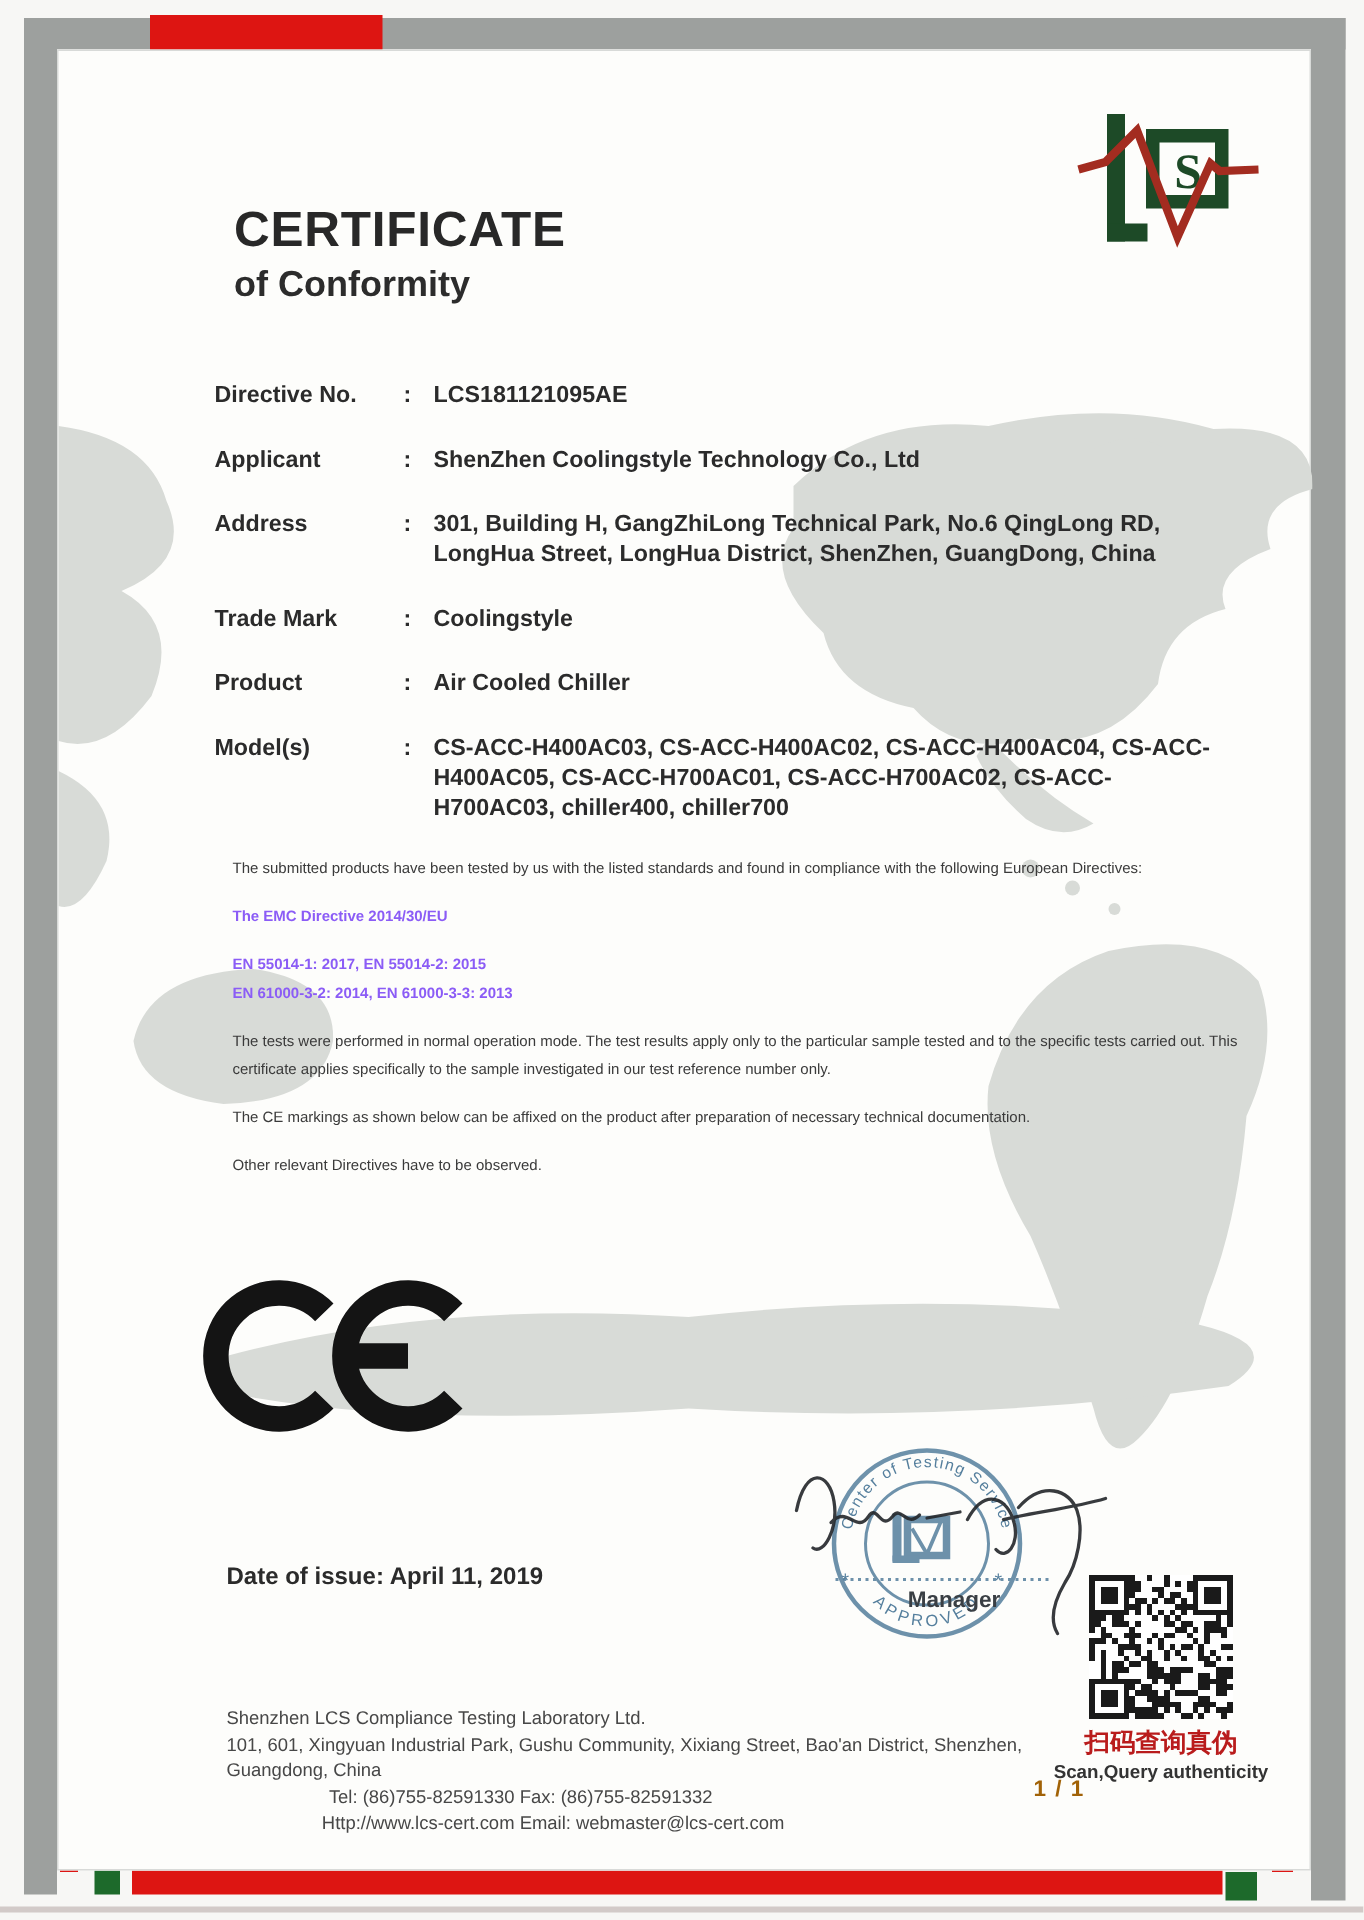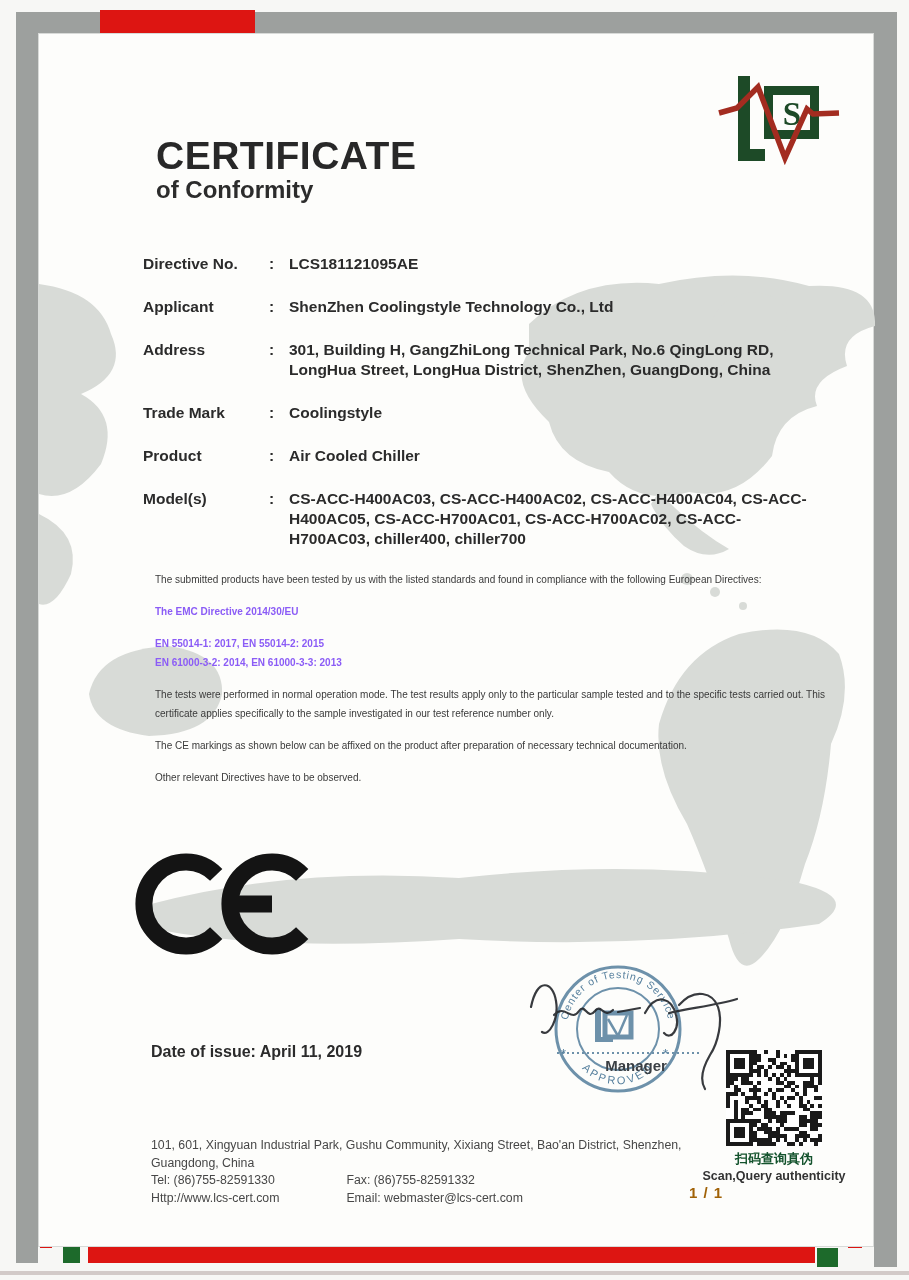--- a/index.html
+++ b/index.html
@@ -12,21 +12,21 @@
   .bar-right{left:874px;top:12px;width:23px;height:1255px;}
   .red-accent-top{position:absolute;left:100px;top:10px;width:155px;height:25px;background:#dd1512;}
   .red-bar-bottom{position:absolute;left:88px;top:1247px;width:727px;height:16px;background:#dd1512;}
   .sq{position:absolute;}
   .edge-shadow{position:absolute;left:0;top:1271px;width:909px;height:4px;background:#b5a5a2;opacity:.55;}
   
   .page{position:absolute;left:38px;top:33px;width:836px;height:1214px;background:#fdfdfb;border:1px solid #d8dad8;box-sizing:border-box;}
   .watermark{position:absolute;left:0;top:0;z-index:0;}
   .layer{position:absolute;z-index:1;}
   
-  .title{left:117px;top:100px;font-size:39px;font-weight:bold;color:#282828;letter-spacing:.5px;}
+  .title{left:117px;top:100px;font-size:33px;font-weight:bold;color:#282828;letter-spacing:.5px;}
   .subtitle{left:117px;top:142px;font-size:24px;font-weight:bold;color:#2c2c2c;}
   
   .logo{left:674px;top:33px;}
   
   .fields{left:104px;top:220px;width:668px;}
   .frow{display:flex;margin-bottom:23px;font-size:15.5px;font-weight:bold;color:#2b2b2b;line-height:20px;}
   .flabel{width:126px;flex:none;}
   .fcolon{width:20px;flex:none;}
   .fvalue{flex:1;}
   
@@ -34,26 +34,26 @@
   .paras p{margin:0 0 13px 0;}
   .paras .bold{font-weight:bold;color:#8b5cf6;}
   
   .ce{left:95px;top:815px;}
   
   .date{left:112px;top:1009px;font-size:16px;font-weight:bold;color:#2b2b2b;}
   .stamp{left:482px;top:915px;}
   .qrwrap{left:660px;top:1016px;width:150px;text-align:center;}
   .qr{width:96px;height:96px;margin:0 auto;background:#fff;}
   .qr svg{display:block;width:96px;height:96px;}
-  .qr-zh{font-size:13px;font-weight:bold;color:#14532d;margin-top:4px;}
+  .qr-zh{font-size:17px;font-weight:bold;color:#b91c1c;margin-top:4px;}
   .qr-en{font-size:12.5px;font-weight:bold;color:#333;margin-top:1px;}
   .pagenum{left:650px;top:1150px;font-size:15px;font-weight:bold;letter-spacing:1px;color:#a16207;}
   
   .footer{left:112px;top:1103px;width:575px;font-size:12.3px;line-height:17.5px;color:#474747;}
-  .contact-row span:first-child{display:inline-block;width:192px;}
+  .contact-row span:first-child{display:inline-block;width:192px;text-align:right;}
 </style>
 </head>
 <body>
 
 <div class="scan">
 
   <div class="bar bar-top"></div>
   <div class="bar bar-left"></div>
   <div class="bar bar-right"></div>
   <div class="red-accent-top"></div>
@@ -523,20 +523,21 @@
             </g>
           </svg>
         </div>
       <div class="qr-zh">扫码查询真伪</div>
       <div class="qr-en">Scan,Query authenticity</div>
     </div>
 
     <div class="layer pagenum">1 / 1</div>
 
     <div class="layer footer">
+      <div>Shenzhen LCS Compliance Testing Laboratory Ltd.</div>
       <div>101, 601, Xingyuan Industrial Park, Gushu Community, Xixiang Street, Bao'an District, Shenzhen, Guangdong, China</div>
       <div class="contact-row">
         <span>Tel: (86)755-82591330</span>
         <span>Fax: (86)755-82591332</span>
       </div>
       <div class="contact-row">
         <span>Http://www.lcs-cert.com</span>
         <span>Email: webmaster@lcs-cert.com</span>
       </div>
     </div>

